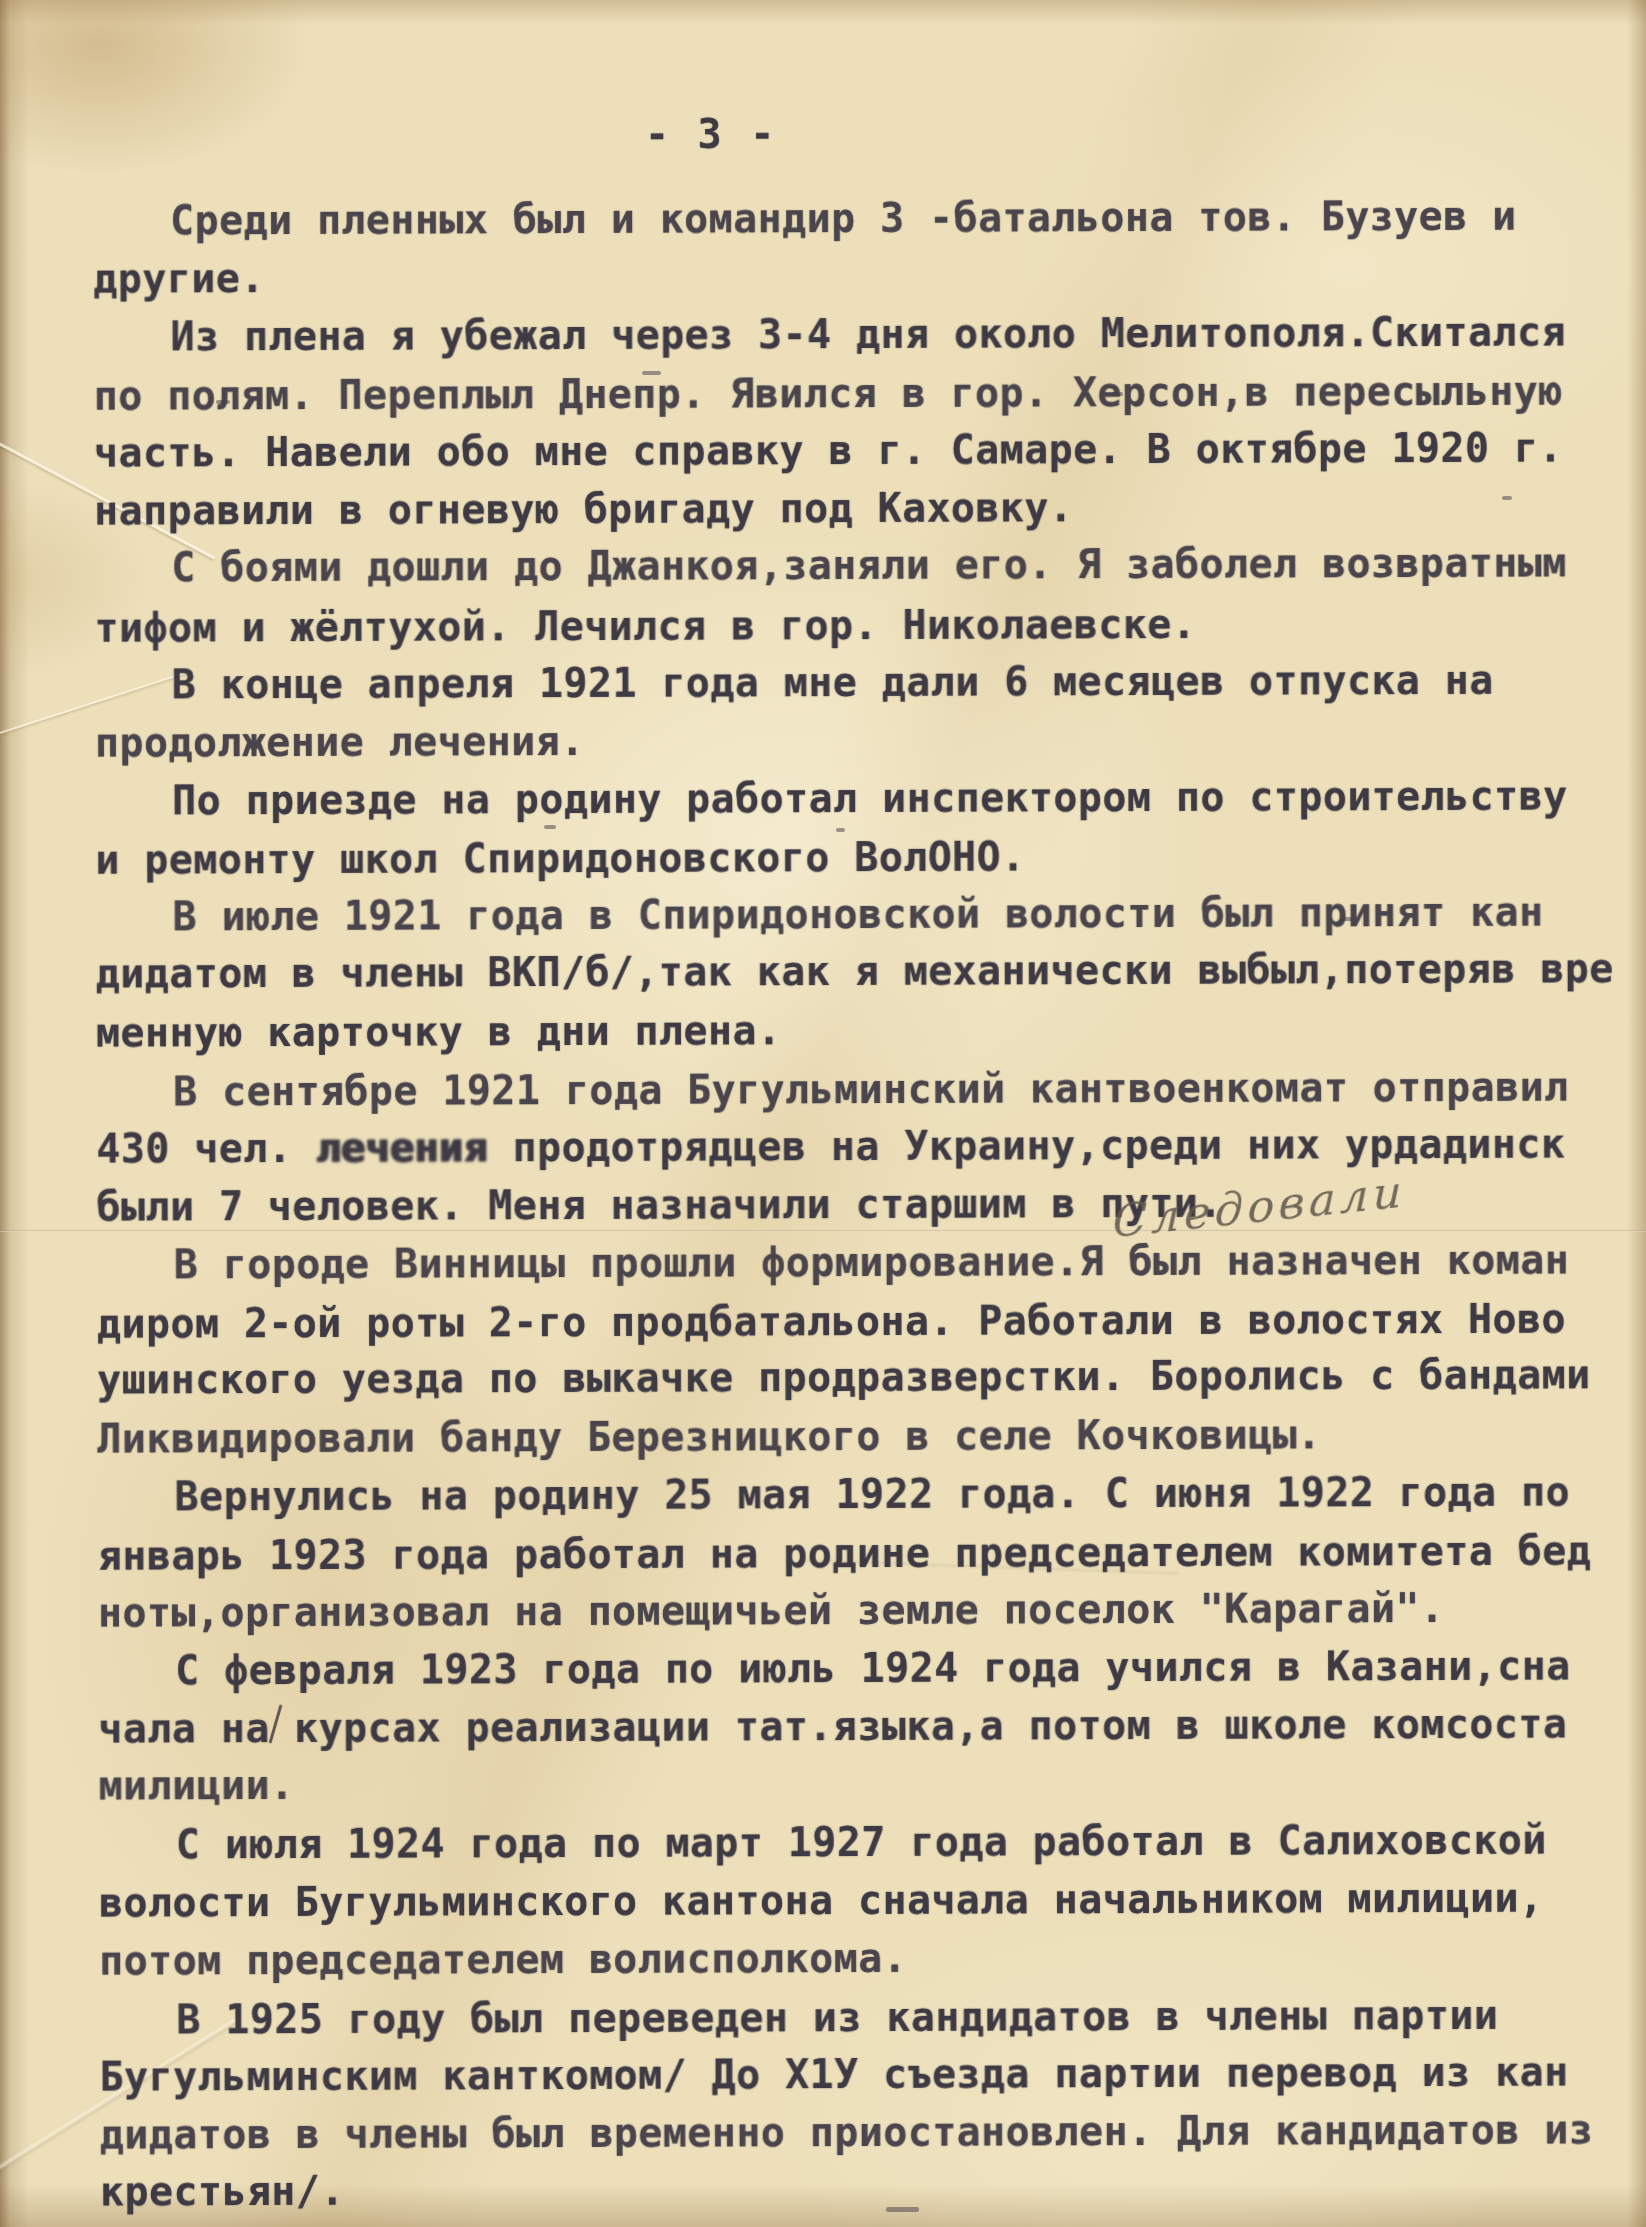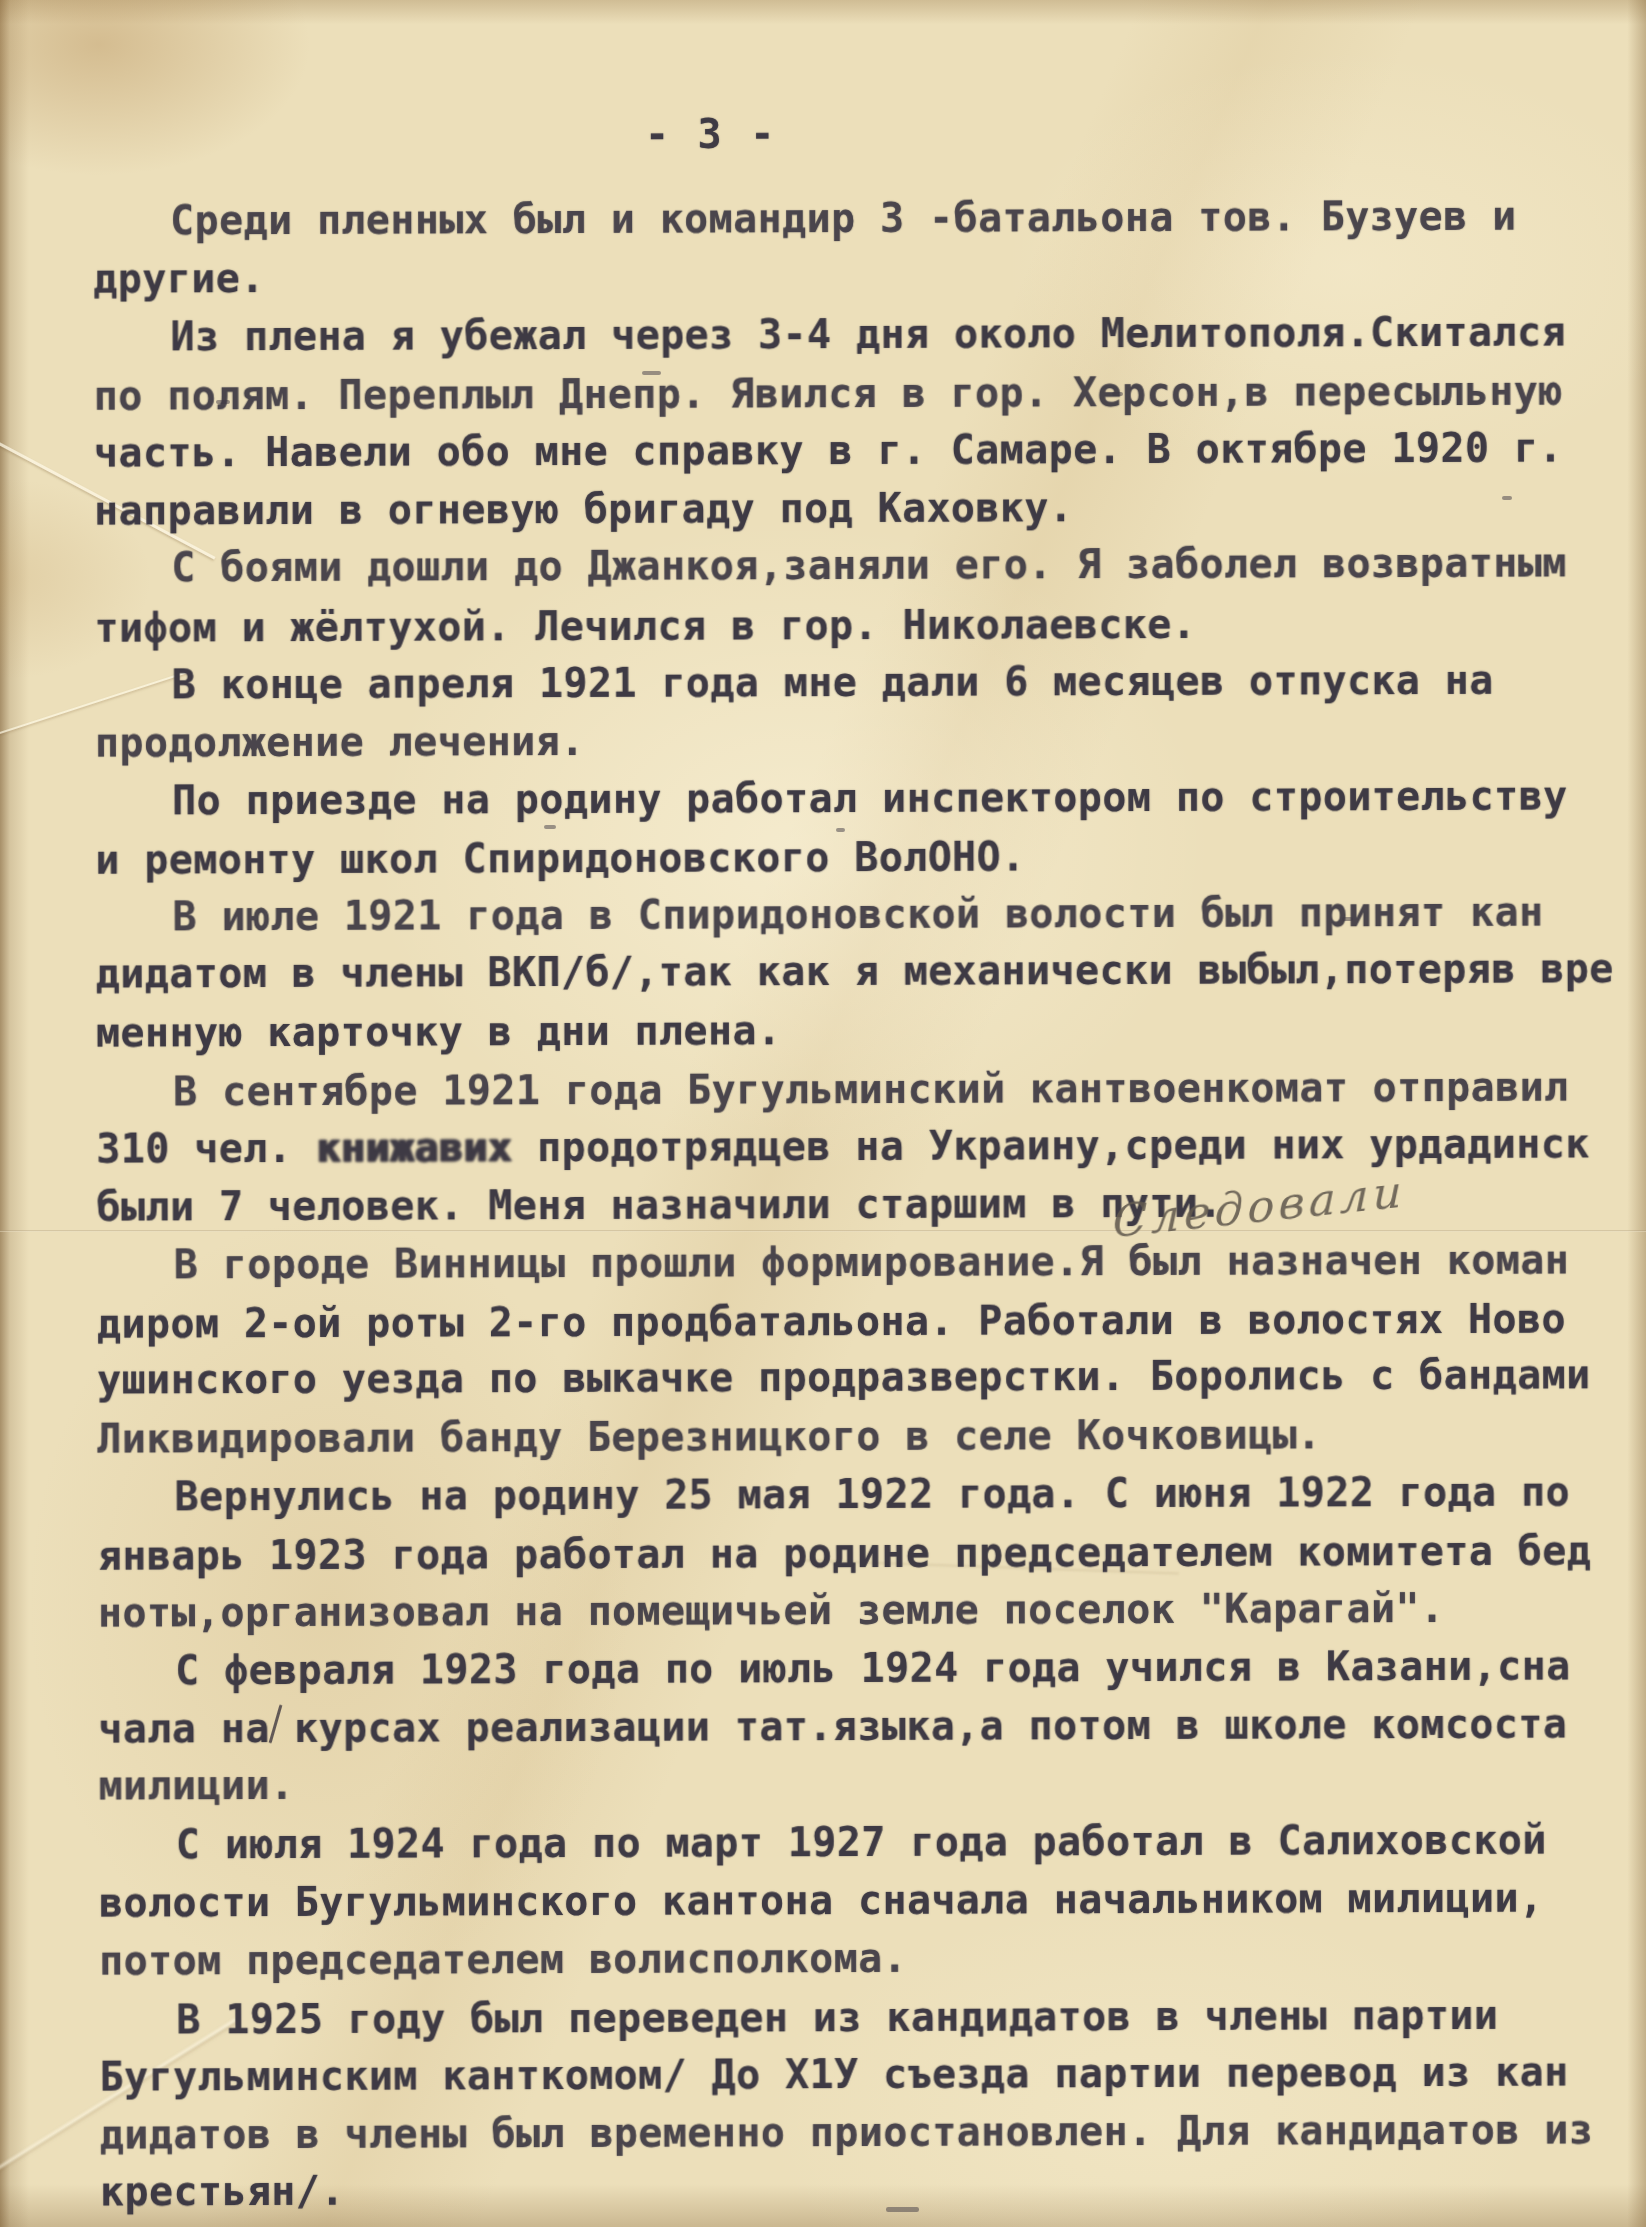--- a/index.html
+++ b/index.html
@@ -126,21 +126,21 @@
     <div class="line indent">С боями дошли до Джанкоя,заняли его. Я заболел возвратным</div>
     <div class="line">тифом и жёлтухой. Лечился в гор. Николаевске.</div>
     <div class="line indent">В конце апреля 1921 года мне дали 6 месяцев отпуска на</div>
     <div class="line">продолжение лечения.</div>
     <div class="line indent">По приезде на родину работал инспектором по строительству</div>
     <div class="line">и ремонту школ Спиридоновского ВолОНО.</div>
     <div class="line indent">В июле 1921 года в Спиридоновской волости был принят кан</div>
     <div class="line">дидатом в члены ВКП/б/,так как я механически выбыл,потеряв вре</div>
     <div class="line">менную карточку в дни плена.</div>
     <div class="line indent">В сентябре 1921 года Бугульминский кантвоенкомат отправил</div>
-    <div class="line"><span>310 чел. </span><span class="overstruck">книжавих</span><span> продотрядцев на Украину,среди них урдадинск</span></div>
+    <div class="line"><span>430 чел. </span><span class="overstruck">лечения</span><span> продотрядцев на Украину,среди них урдадинск</span></div>
     <div class="line">были 7 человек. Меня назначили старшим в пути.</div>
     <div class="line indent">В городе Винницы прошли формирование.Я был назначен коман</div>
     <div class="line">диром 2-ой роты 2-го продбатальона. Работали в волостях Ново</div>
     <div class="line">ушинского уезда по выкачке продразверстки. Боролись с бандами</div>
     <div class="line">Ликвидировали банду Березницкого в селе Кочковицы.</div>
     <div class="line indent">Вернулись на родину 25 мая 1922 года. С июня 1922 года по</div>
     <div class="line">январь 1923 года работал на родине председателем комитета бед</div>
     <div class="line">ноты,организовал на помещичьей земле поселок "Карагай".</div>
     <div class="line indent">С февраля 1923 года по июль 1924 года учился в Казани,сна</div>
     <div class="line">чала на курсах реализации тат.языка,а потом в школе комсоста</div>

